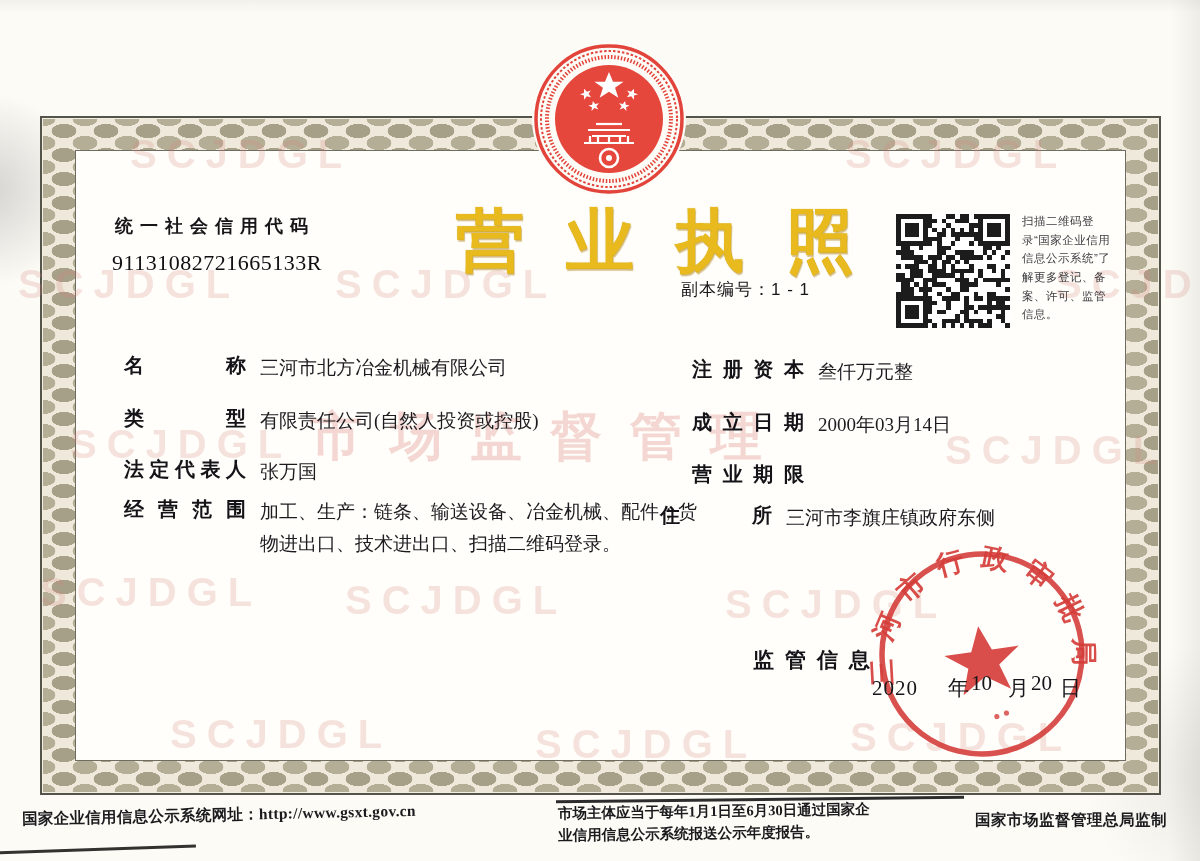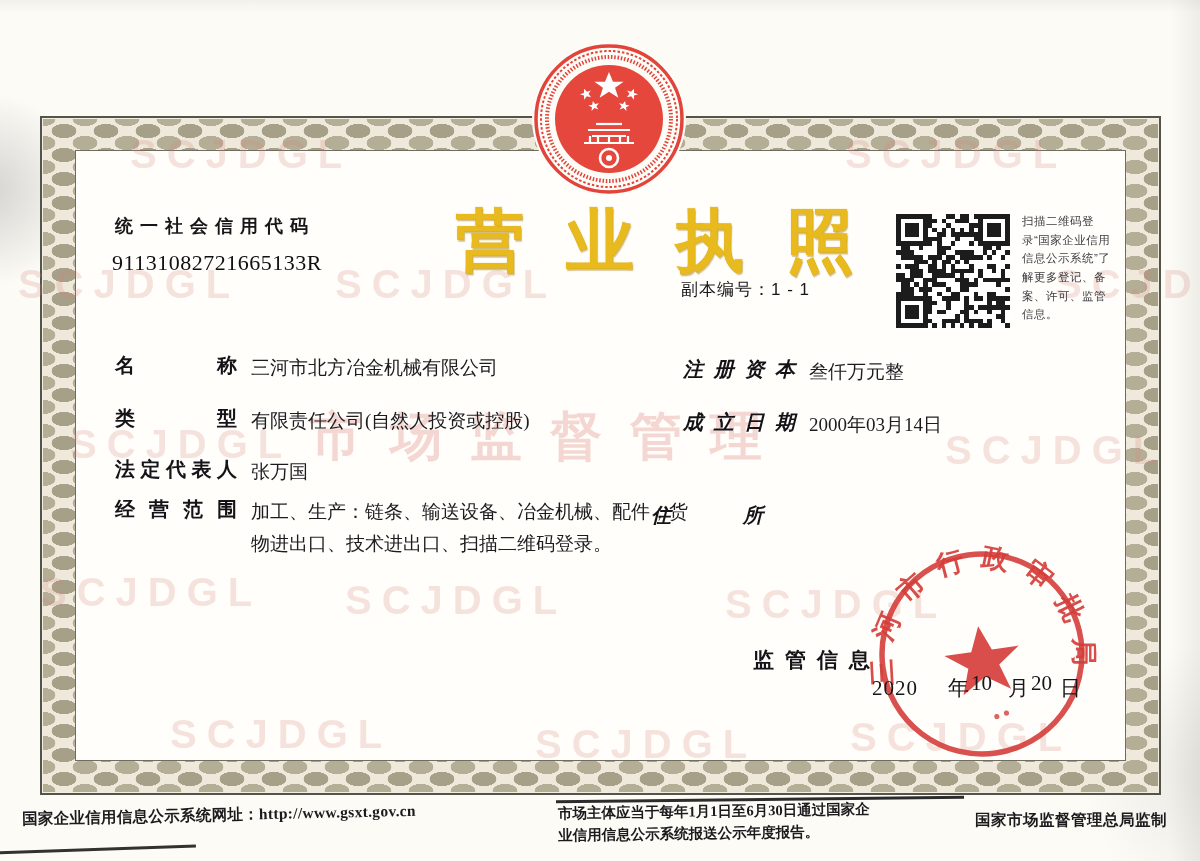--- a/index.html
+++ b/index.html
@@ -68,29 +68,29 @@
     font-family:"Liberation Sans", sans-serif; color:#17171a; letter-spacing:1px;
   }
   .qr-box{ position:absolute; left:896px; top:214px; width:114px; height:114px; z-index:2; background:#fff;}
   .qr-box svg{ display:block; width:100%; height:100%; fill:#1c1c1c; shape-rendering:crispEdges;}
   .qr-caption{
     position:absolute; left:1022px; top:212px; width:92px; z-index:2;
     font-family:"Liberation Sans", sans-serif; font-size:11.5px; line-height:1.62;
     color:#3c3c40; letter-spacing:.5px;
   }
   
-  .row{ position:absolute; display:flex; z-index:2; }
+  .row{ position:absolute; display:flex; z-index:2;margin-left:9px; }
   .row .lab{
     display:inline-block; flex:none;
     font-family:"Liberation Sans", sans-serif; font-weight:700; font-size:20px; color:#141418;
     text-align:justify; text-align-last:justify;
   }
   .row .val{ font-size:19px; color:#1c1c20; margin-left:14px; line-height:1.68; }
   .col-l .lab{ width:122px; }
-  .col-r .lab{ width:112px;font-style:italic; }
+  .col-r .lab{ width:112px; }
   
   .registrar{
     position:absolute; left:753px; top:646px; z-index:2;
     font-family:"Liberation Sans", sans-serif; font-weight:700; font-size:21px;
     letter-spacing:11px; color:#141418;
   }
   .seal{ position:absolute; left:868px; top:540px; width:228px; height:228px; z-index:3;
     transform:rotate(-8deg); opacity:.93; }
   .date-line{
     position:absolute; left:872px; top:674px; z-index:4; font-size:21px; color:#15151a;
@@ -528,22 +528,27 @@
   </div>
 
   <div class="row col-r" style="left:683px; top:356px; width:420px;">
     <span class="lab">注册资本</span>
     <span class="val">叁仟万元整</span>
   </div>
   <div class="row col-r" style="left:683px; top:409px; width:420px;">
     <span class="lab">成立日期</span>
     <span class="val">2000年03月14日</span>
   </div>
+  <div class="row col-r" style="left:683px; top:461px; width:420px;">
+    <span class="lab">营业期限</span>
+    <span class="val"></span>
+  </div>
   <div class="row col-r" style="left:651px; top:502px; width:440px;">
     <span class="lab">住所</span>
+    <span class="val">三河市李旗庄镇政府东侧</span>
   </div>
 
   <div class="registrar">监管信息</div>
 
   <div class="seal">
     <svg viewBox="0 0 228 228" width="228" height="228">
       <circle cx="114" cy="114" r="100" fill="none" stroke="#d2302c" stroke-width="5.5" opacity=".9"></circle>
       <defs>
           <path id="sealArc" d="M 26 146 A 92 92 0 1 1 202 146" fill="none"></path>
         </defs>

